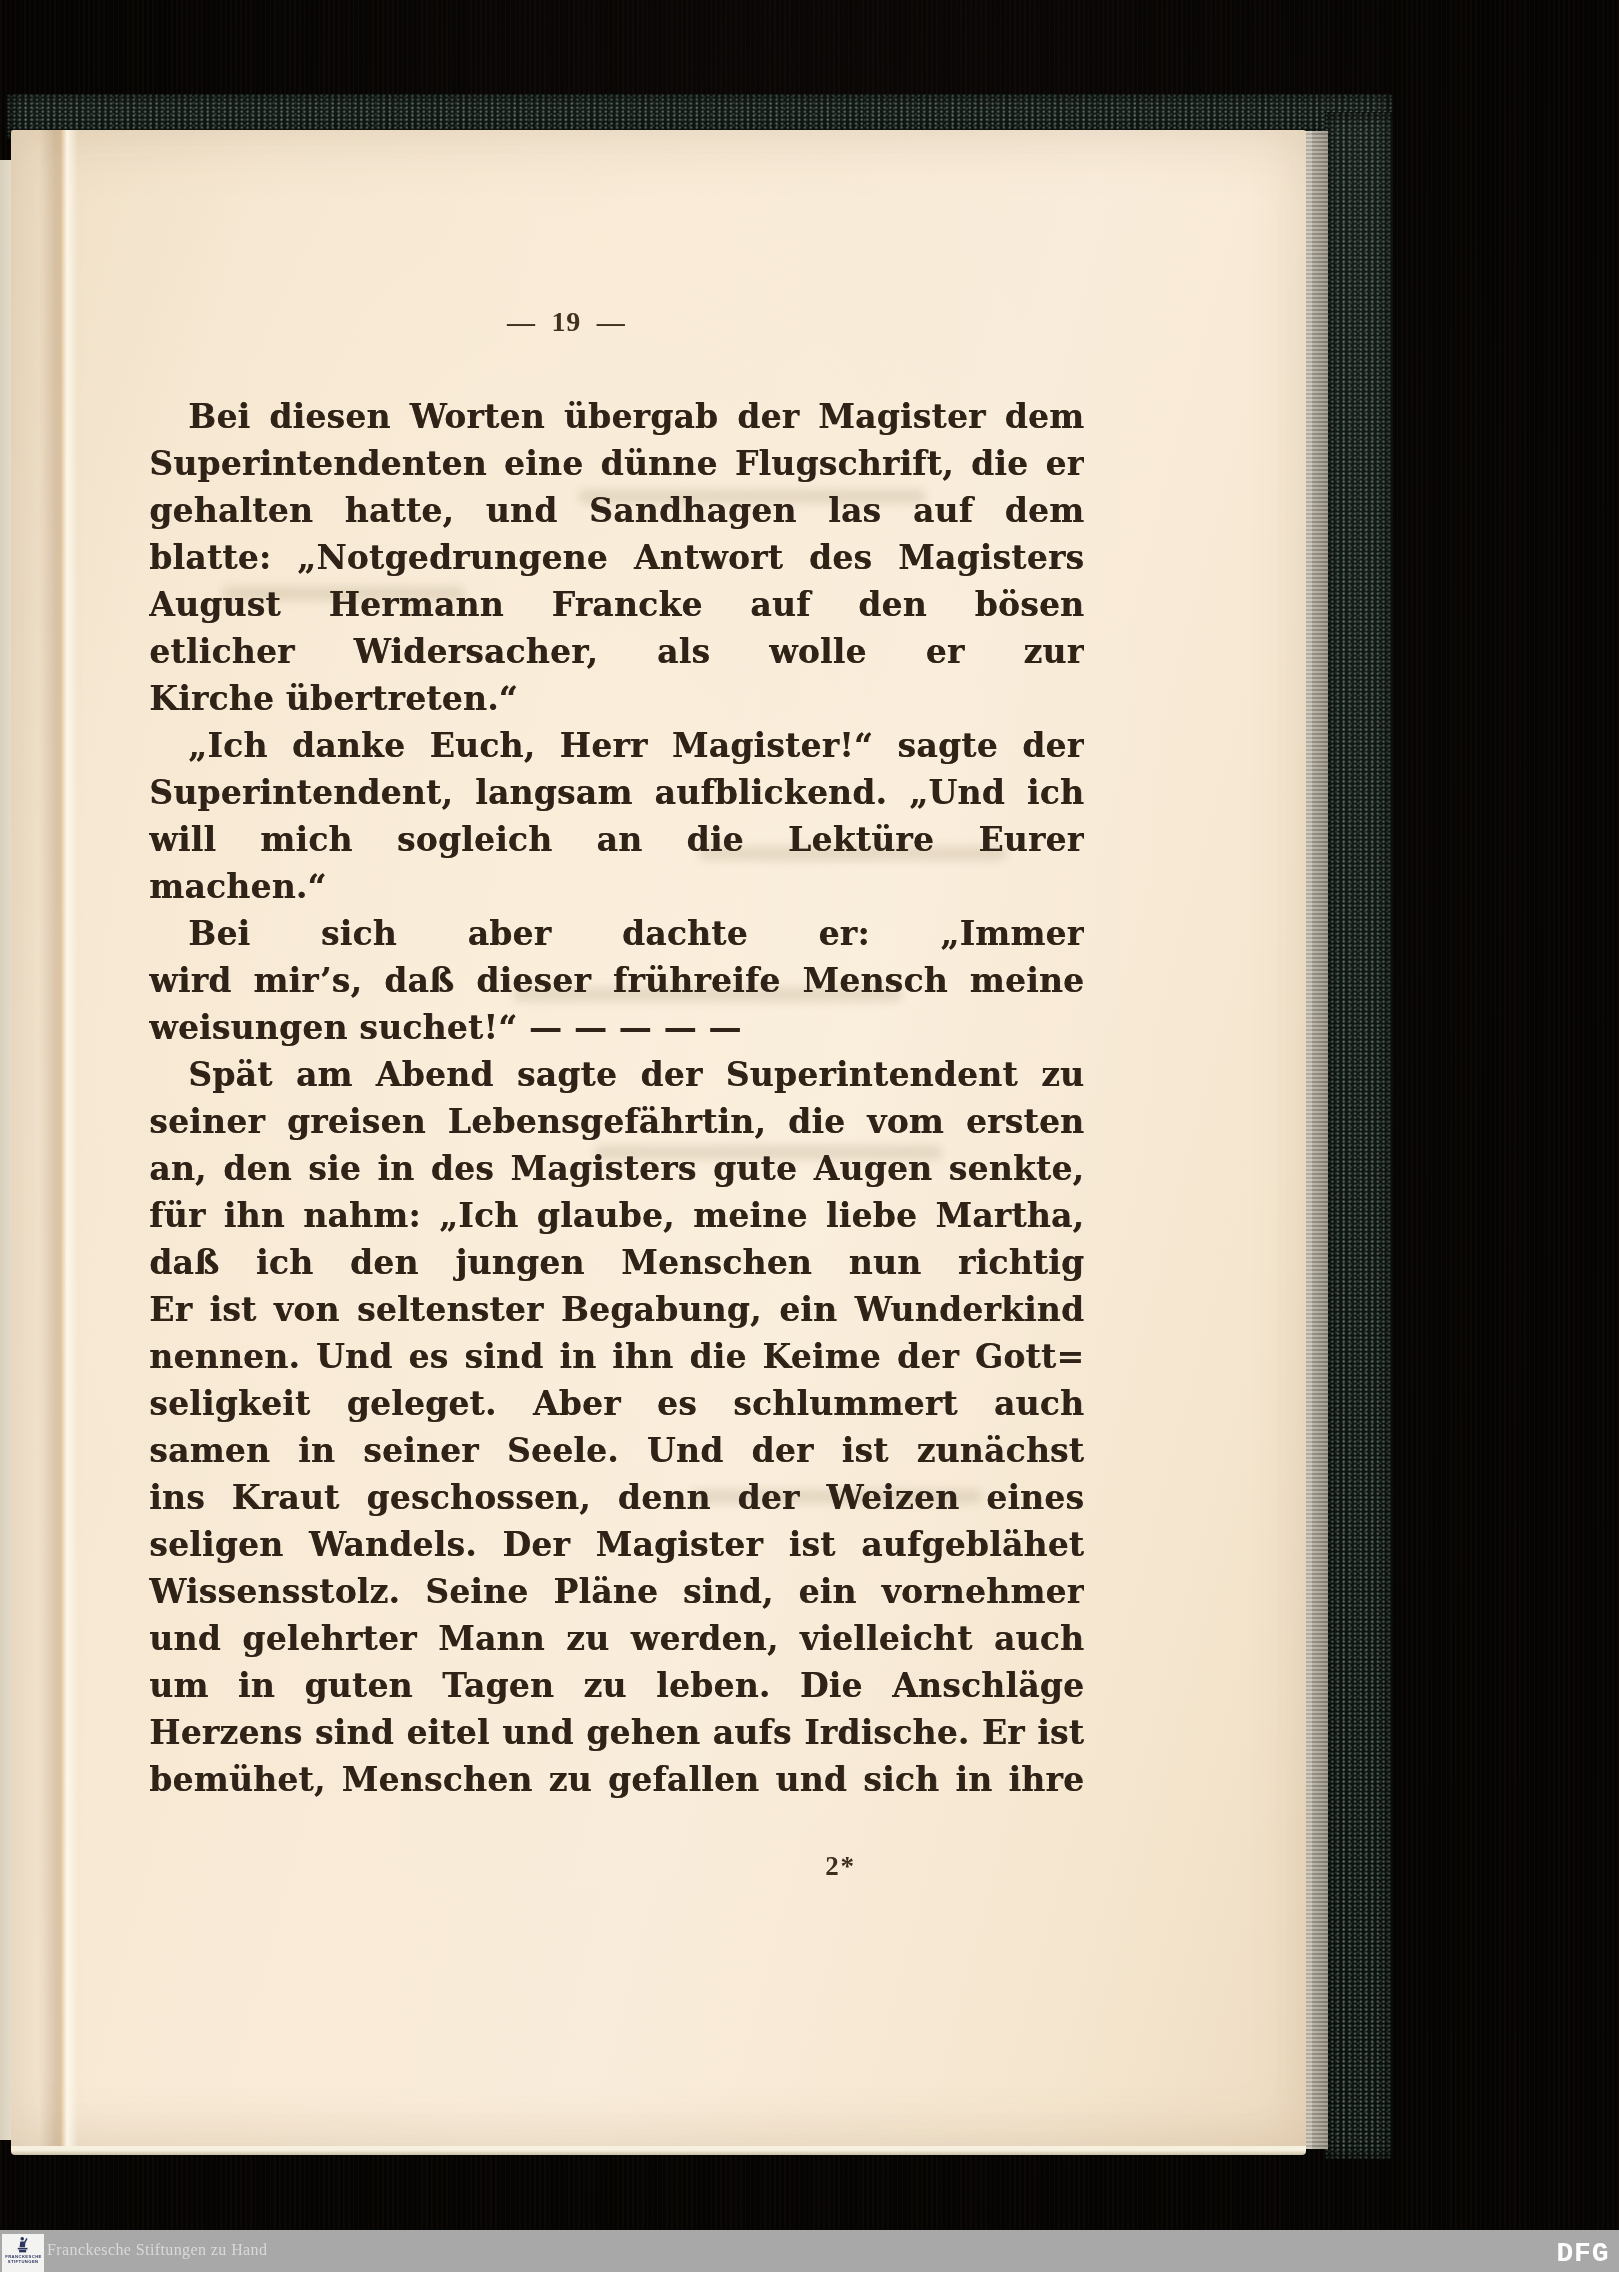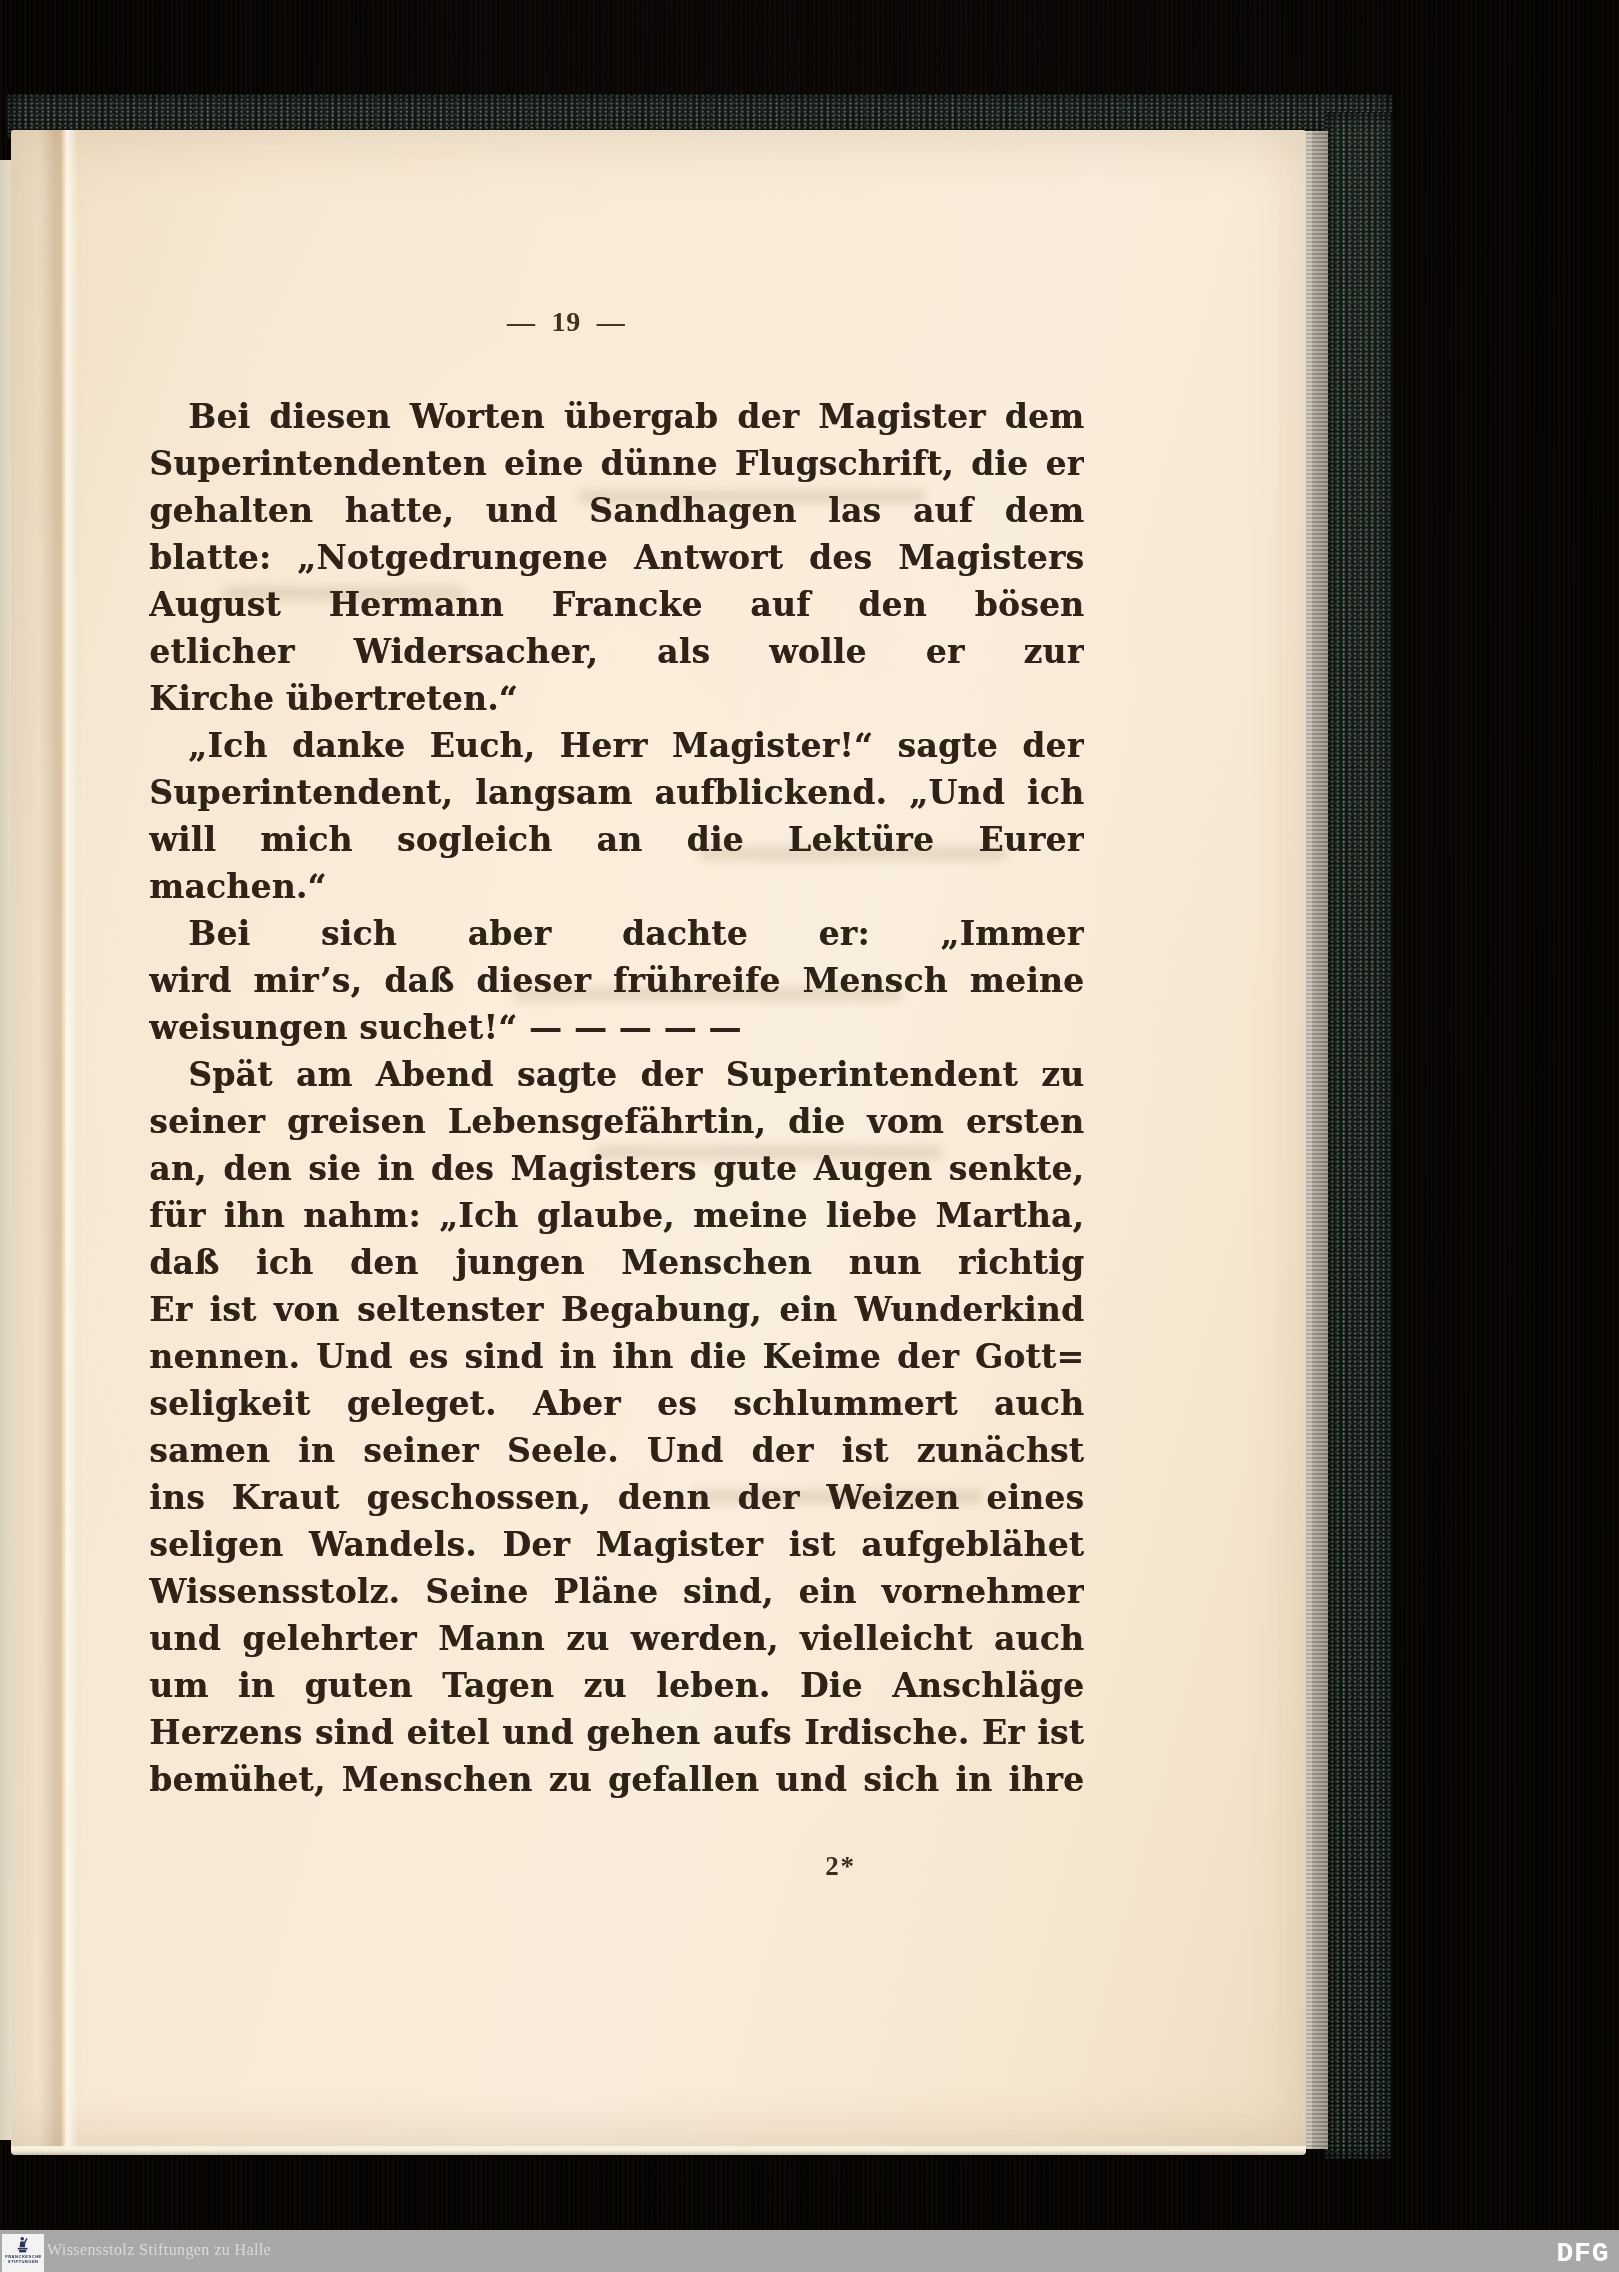--- a/index.html
+++ b/index.html
@@ -141,18 +141,18 @@
         <g fill="#2b3560">
           <circle cx="11" cy="3.6" r="2.4"></circle>
           <path d="M8.3 7.2 L13.8 7.2 L16.6 2.8 L18.1 3.8 L15.1 9.2 L14.6 15 L7.4 15 Z"></path>
           <rect x="5" y="15.8" width="13" height="2.2"></rect>
           <rect x="6.8" y="18.6" width="9.4" height="3.2"></rect>
         </g>
       </svg>
       <div class="logo-t">FRANCKESCHE</div>
       <div class="logo-t">STIFTUNGEN</div>
     </div>
-    <div class="bar-label">Wissensstolz Stiftungen zu Halle</div>
+    <div class="bar-label">Franckesche Stiftungen zu Hand</div>
     <div class="dfg">DFG</div>
   </div>
 
 </div>
 
 
 </body></html>

